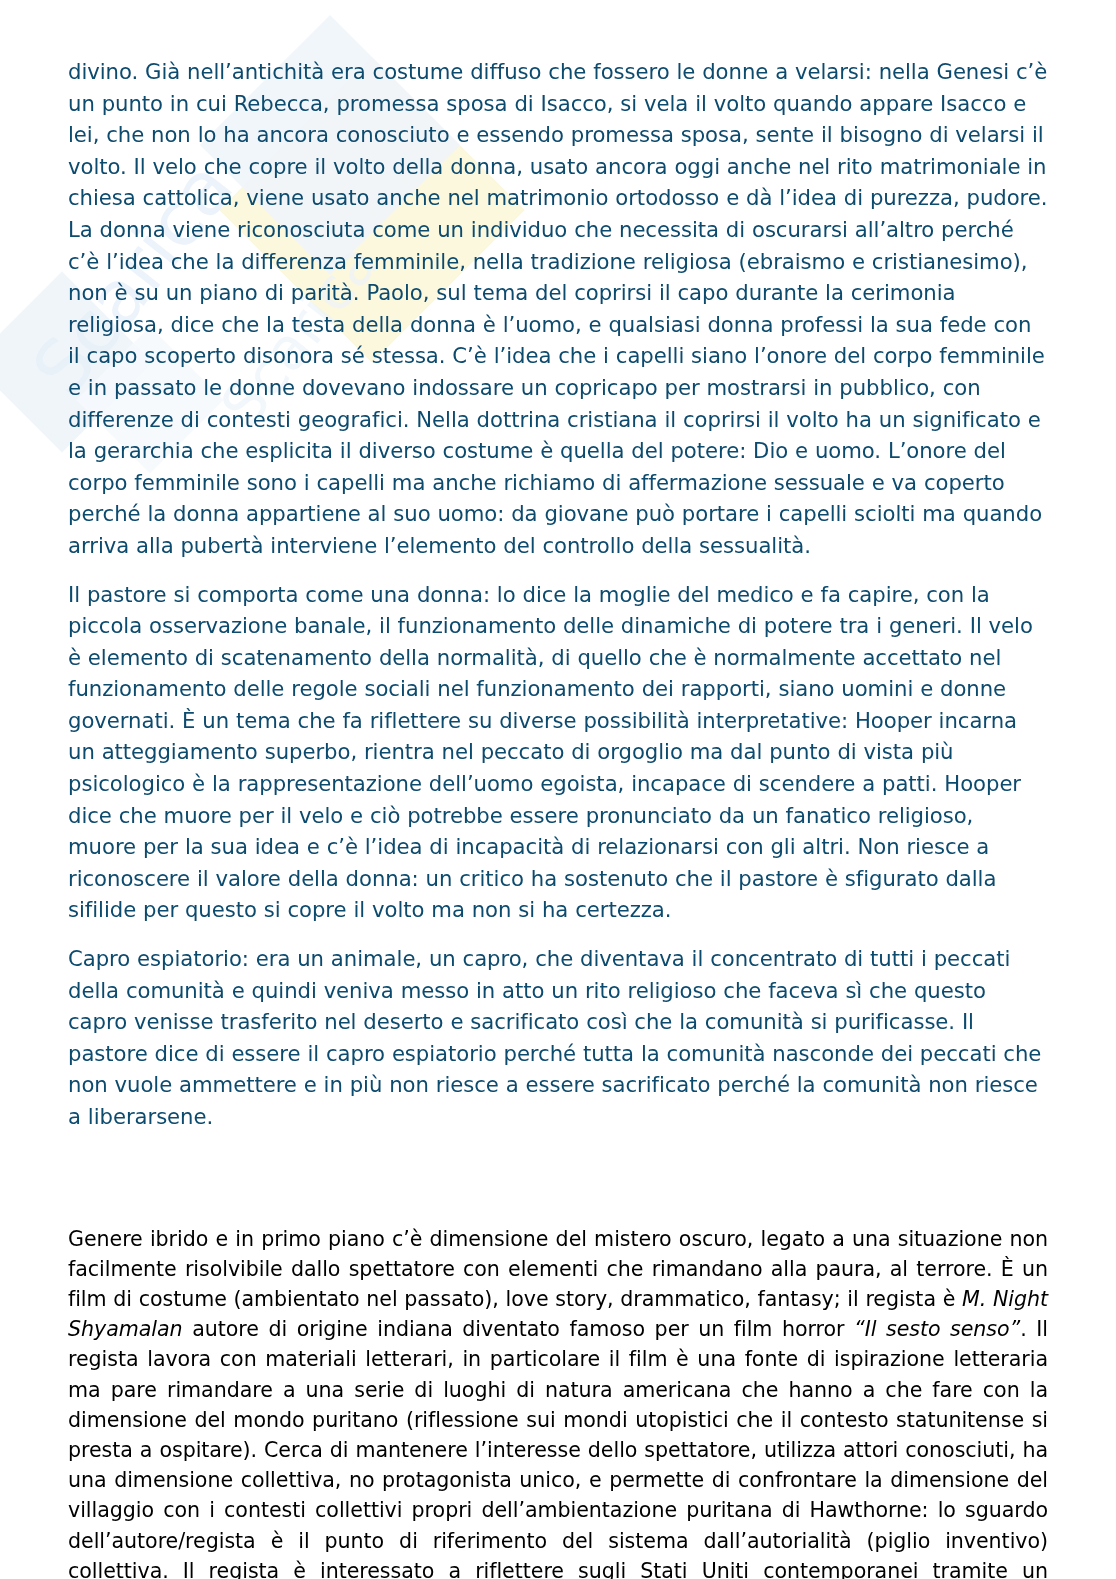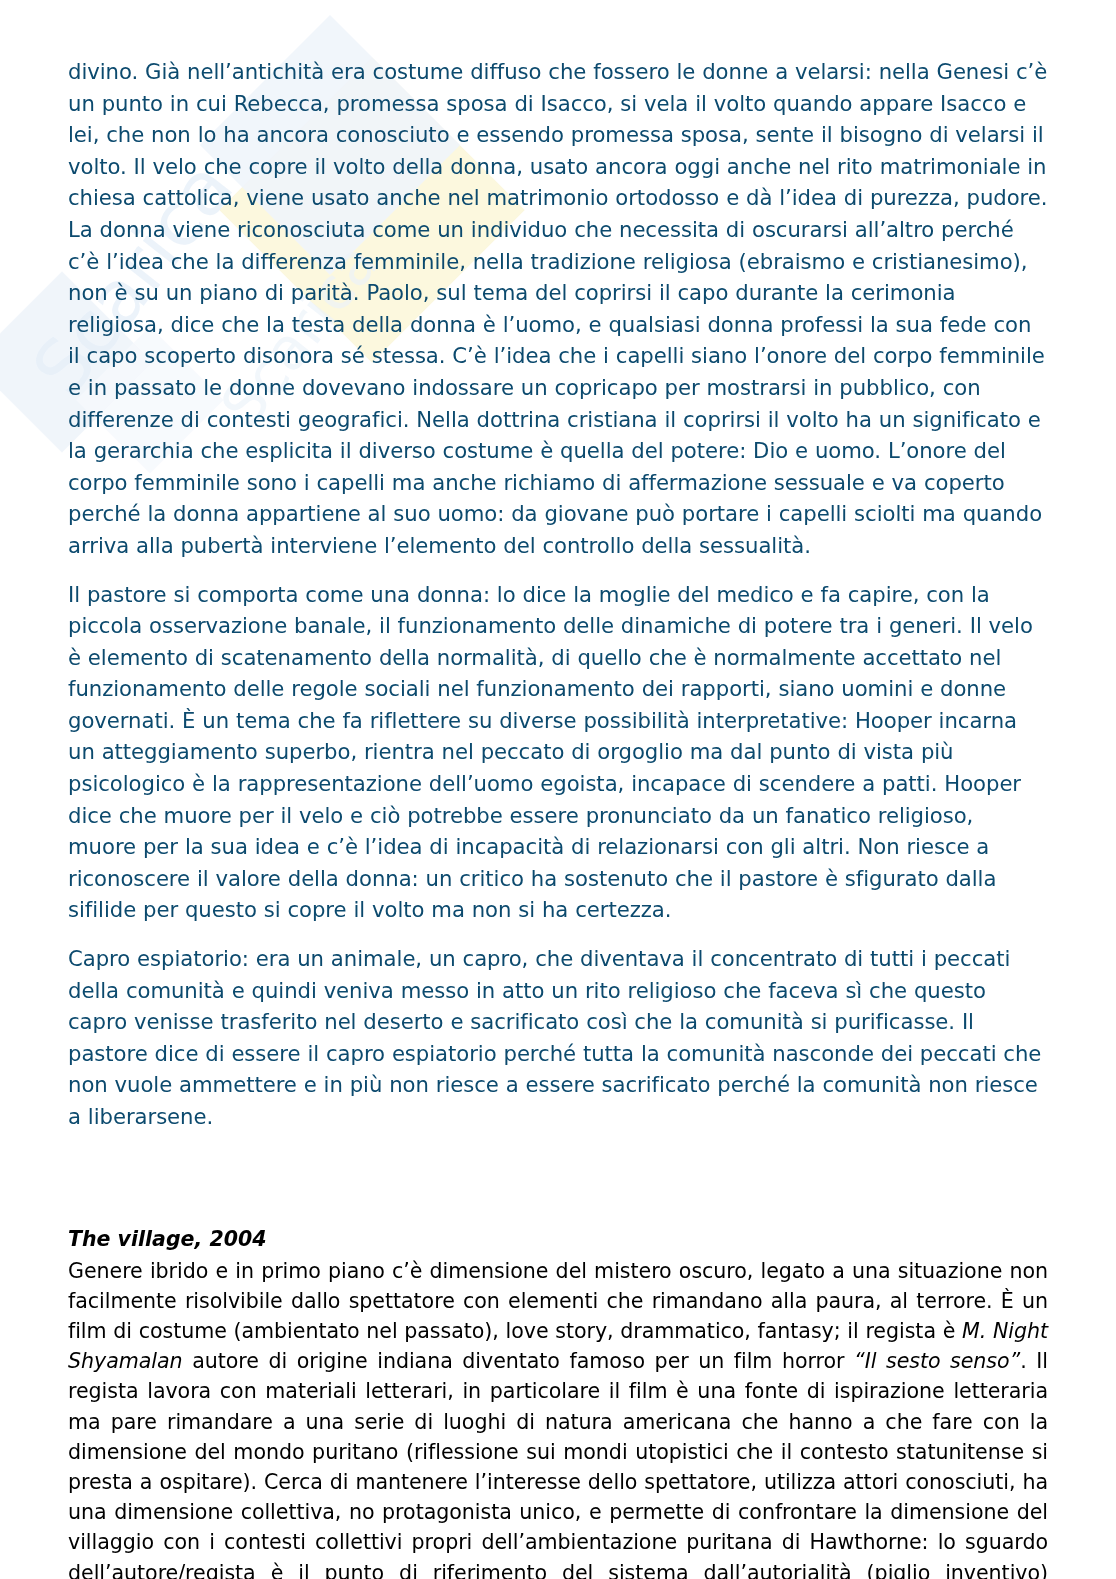--- a/index.html
+++ b/index.html
@@ -118,18 +118,17 @@
 
     <p class="para">divino. Già nell’antichità era costume diffuso che fossero le donne a velarsi: nella Genesi c’è un punto in cui Rebecca, promessa sposa di Isacco, si vela il volto quando appare Isacco e lei, che non lo ha ancora conosciuto e essendo promessa sposa, sente il bisogno di velarsi il volto. Il velo che copre il volto della donna, usato ancora oggi anche nel rito matrimoniale in chiesa cattolica, viene usato anche nel matrimonio ortodosso e dà l’idea di purezza, pudore. La donna viene riconosciuta come un individuo che necessita di oscurarsi all’altro perché c’è l’idea che la differenza femminile, nella tradizione religiosa (ebraismo e cristianesimo), non è su un piano di parità. Paolo, sul tema del coprirsi il capo durante la cerimonia religiosa, dice che la testa della donna è l’uomo, e qualsiasi donna professi la sua fede con il capo scoperto disonora sé stessa. C’è l’idea che i capelli siano l’onore del corpo femminile e in passato le donne dovevano indossare un copricapo per mostrarsi in pubblico, con differenze di contesti geografici. Nella dottrina cristiana il coprirsi il volto ha un significato e la gerarchia che esplicita il diverso costume è quella del potere: Dio e uomo. L’onore del corpo femminile sono i capelli ma anche richiamo di affermazione sessuale e va coperto perché la donna appartiene al suo uomo: da giovane può portare i capelli sciolti ma quando arriva alla pubertà interviene l’elemento del controllo della sessualità.</p>
 
     <p class="para">Il pastore si comporta come una donna: lo dice la moglie del medico e fa capire, con la piccola osservazione banale, il funzionamento delle dinamiche di potere tra i generi. Il velo è elemento di scatenamento della normalità, di quello che è normalmente accettato nel funzionamento delle regole sociali nel funzionamento dei rapporti, siano uomini e donne governati. È un tema che fa riflettere su diverse possibilità interpretative: Hooper incarna un atteggiamento superbo, rientra nel peccato di orgoglio ma dal punto di vista più psicologico è la rappresentazione dell’uomo egoista, incapace di scendere a patti. Hooper dice che muore per il velo e ciò potrebbe essere pronunciato da un fanatico religioso, muore per la sua idea e c’è l’idea di incapacità di relazionarsi con gli altri. Non riesce a riconoscere il valore della donna: un critico ha sostenuto che il pastore è sfigurato dalla sifilide per questo si copre il volto ma non si ha certezza.</p>
 
     <p class="para">Capro espiatorio: era un animale, un capro, che diventava il concentrato di tutti i peccati della comunità e quindi veniva messo in atto un rito religioso che faceva sì che questo capro venisse trasferito nel deserto e sacrificato così che la comunità si purificasse. Il pastore dice di essere il capro espiatorio perché tutta la comunità nasconde dei peccati che non vuole ammettere e in più non riesce a essere sacrificato perché la comunità non riesce a liberarsene.</p>
 
     <div class="spacer"></div>
 
 
-    <div class="heading-2">The village, 2004</div>
 
     <p class="para-justified"><span>Genere ibrido e in primo piano c’è dimensione del mistero oscuro, legato a una situazione non facilmente risolvibile dallo spettatore con elementi che rimandano alla paura, al terrore. È un film di costume (ambientato nel passato), love story, drammatico, fantasy; il regista è </span><span class="it">M. Night Shyamalan</span><span> autore di origine indiana diventato famoso per un film horror </span><span class="it">“Il sesto senso”</span><span>. Il regista lavora con materiali letterari, in particolare il film è una fonte di ispirazione letteraria ma pare rimandare a una serie di luoghi di natura americana che hanno a che fare con la dimensione del mondo puritano (riflessione sui mondi utopistici che il contesto statunitense si presta a ospitare). Cerca di mantenere l’interesse dello spettatore, utilizza attori conosciuti, ha una dimensione collettiva, no protagonista unico, e permette di confrontare la dimensione del villaggio con i contesti collettivi propri dell’ambientazione puritana di Hawthorne: lo sguardo dell’autore/regista è il punto di riferimento del sistema dall’autorialità (piglio inventivo) collettiva. Il regista è interessato a riflettere sugli Stati Uniti contemporanei tramite un racconto che si avvale anche di echi letterari.</span></p>
 
   </div>
 </div>
 
 </body></html>

